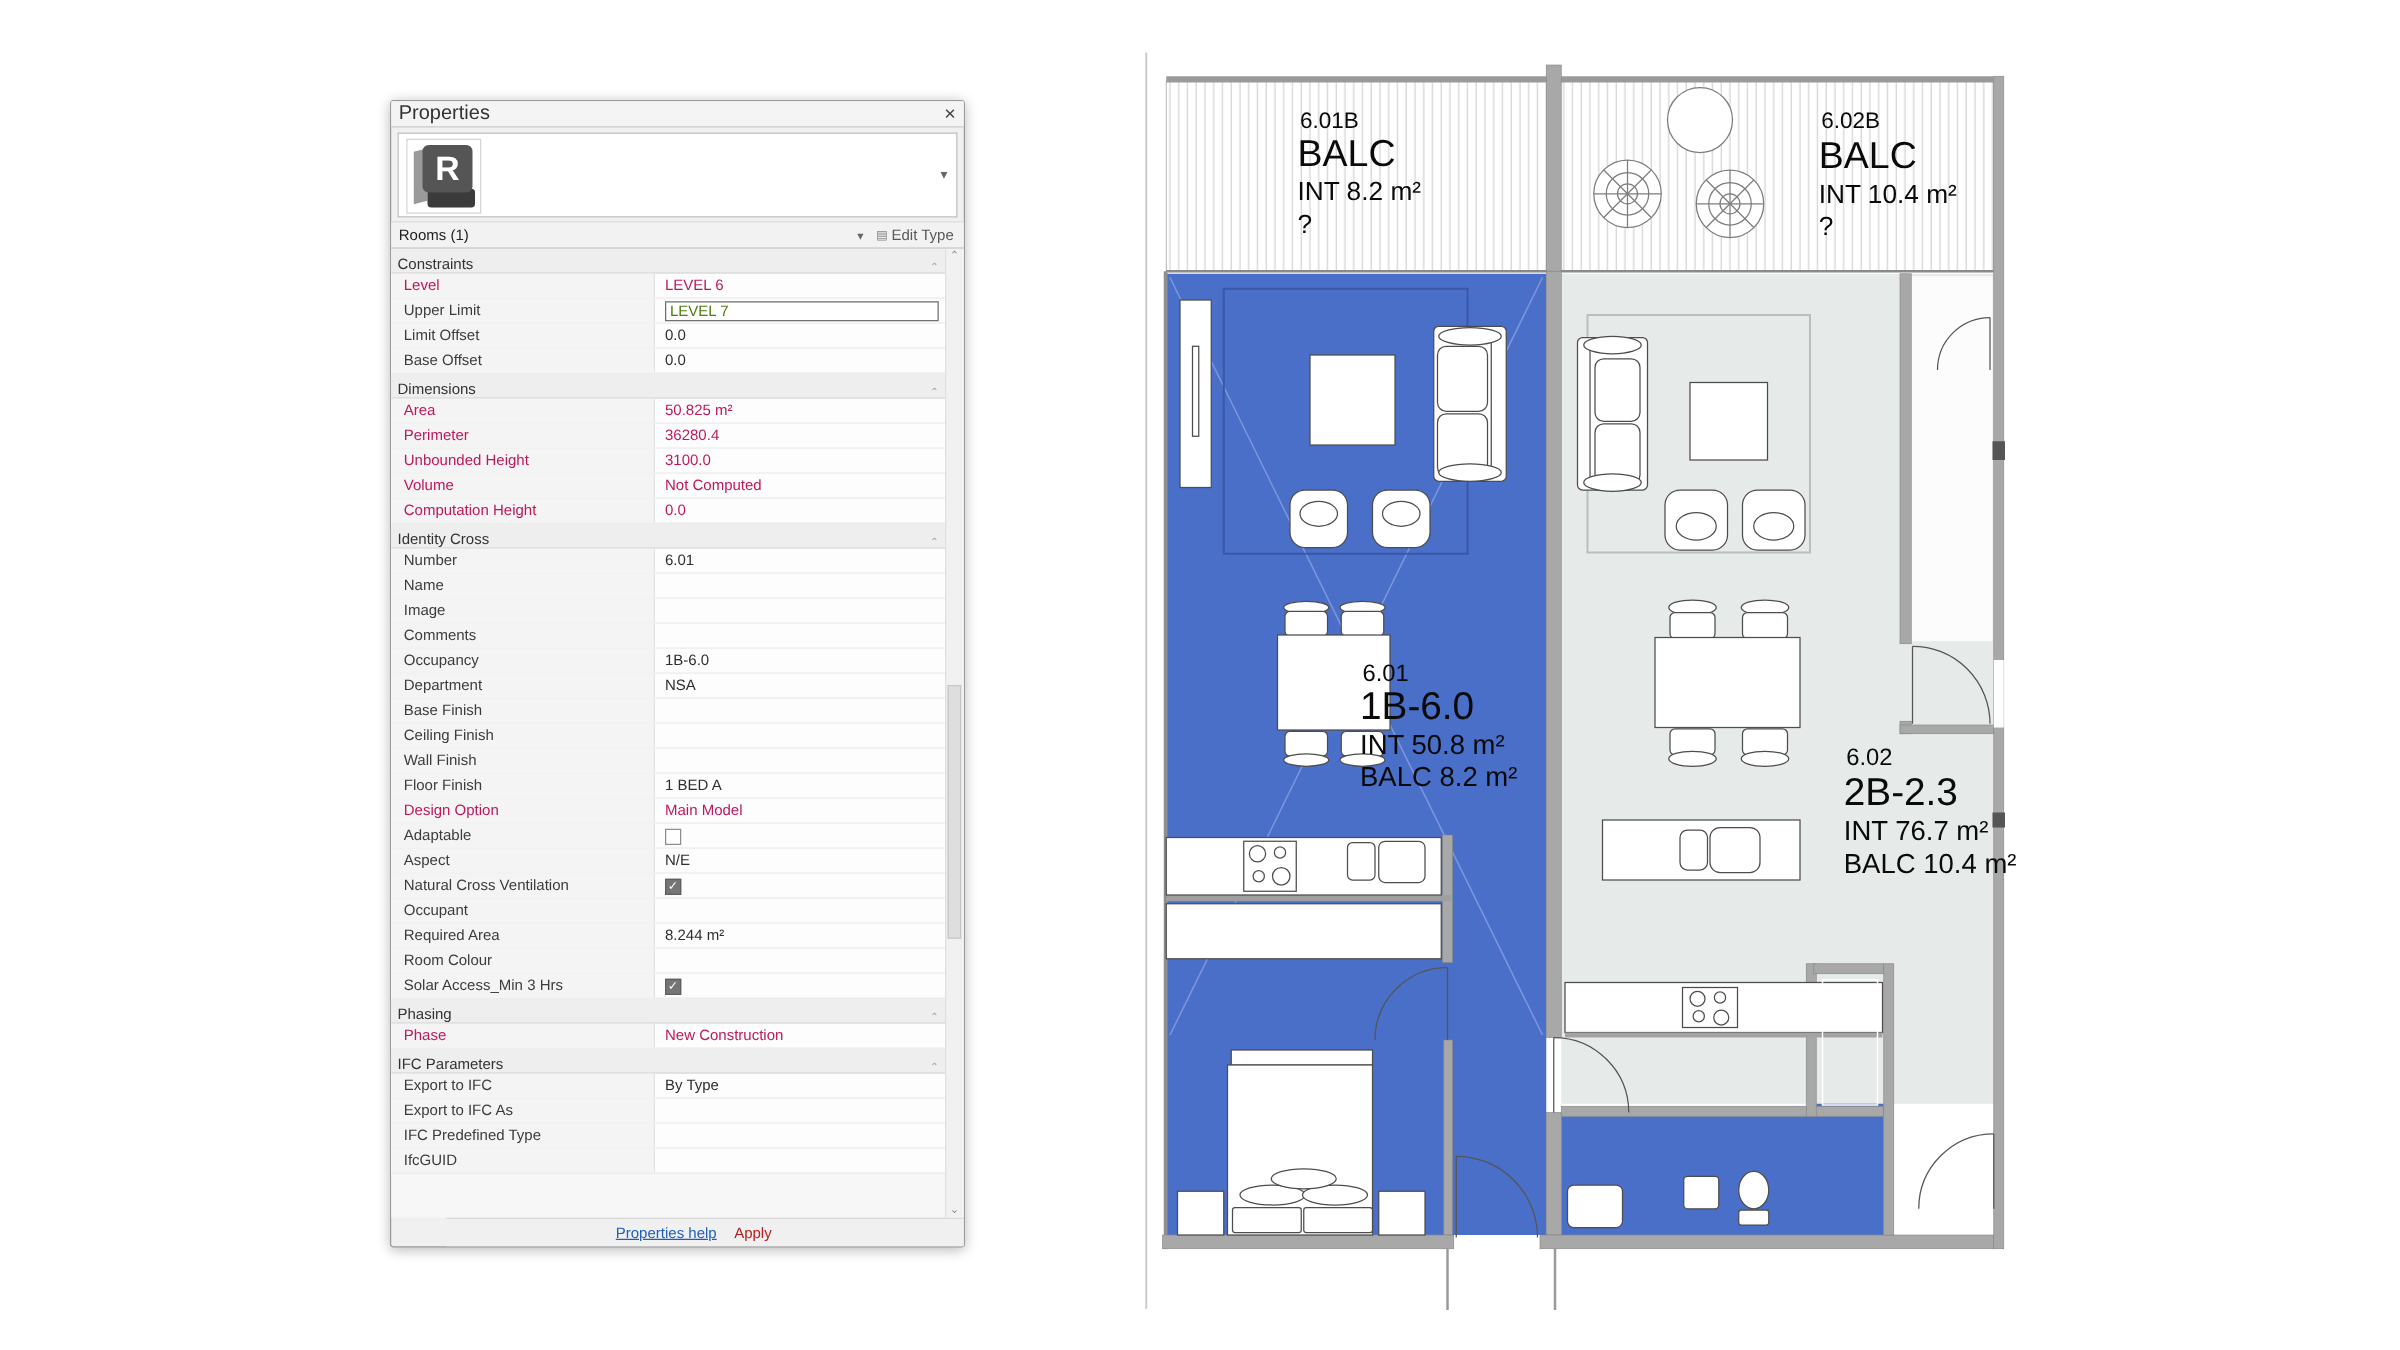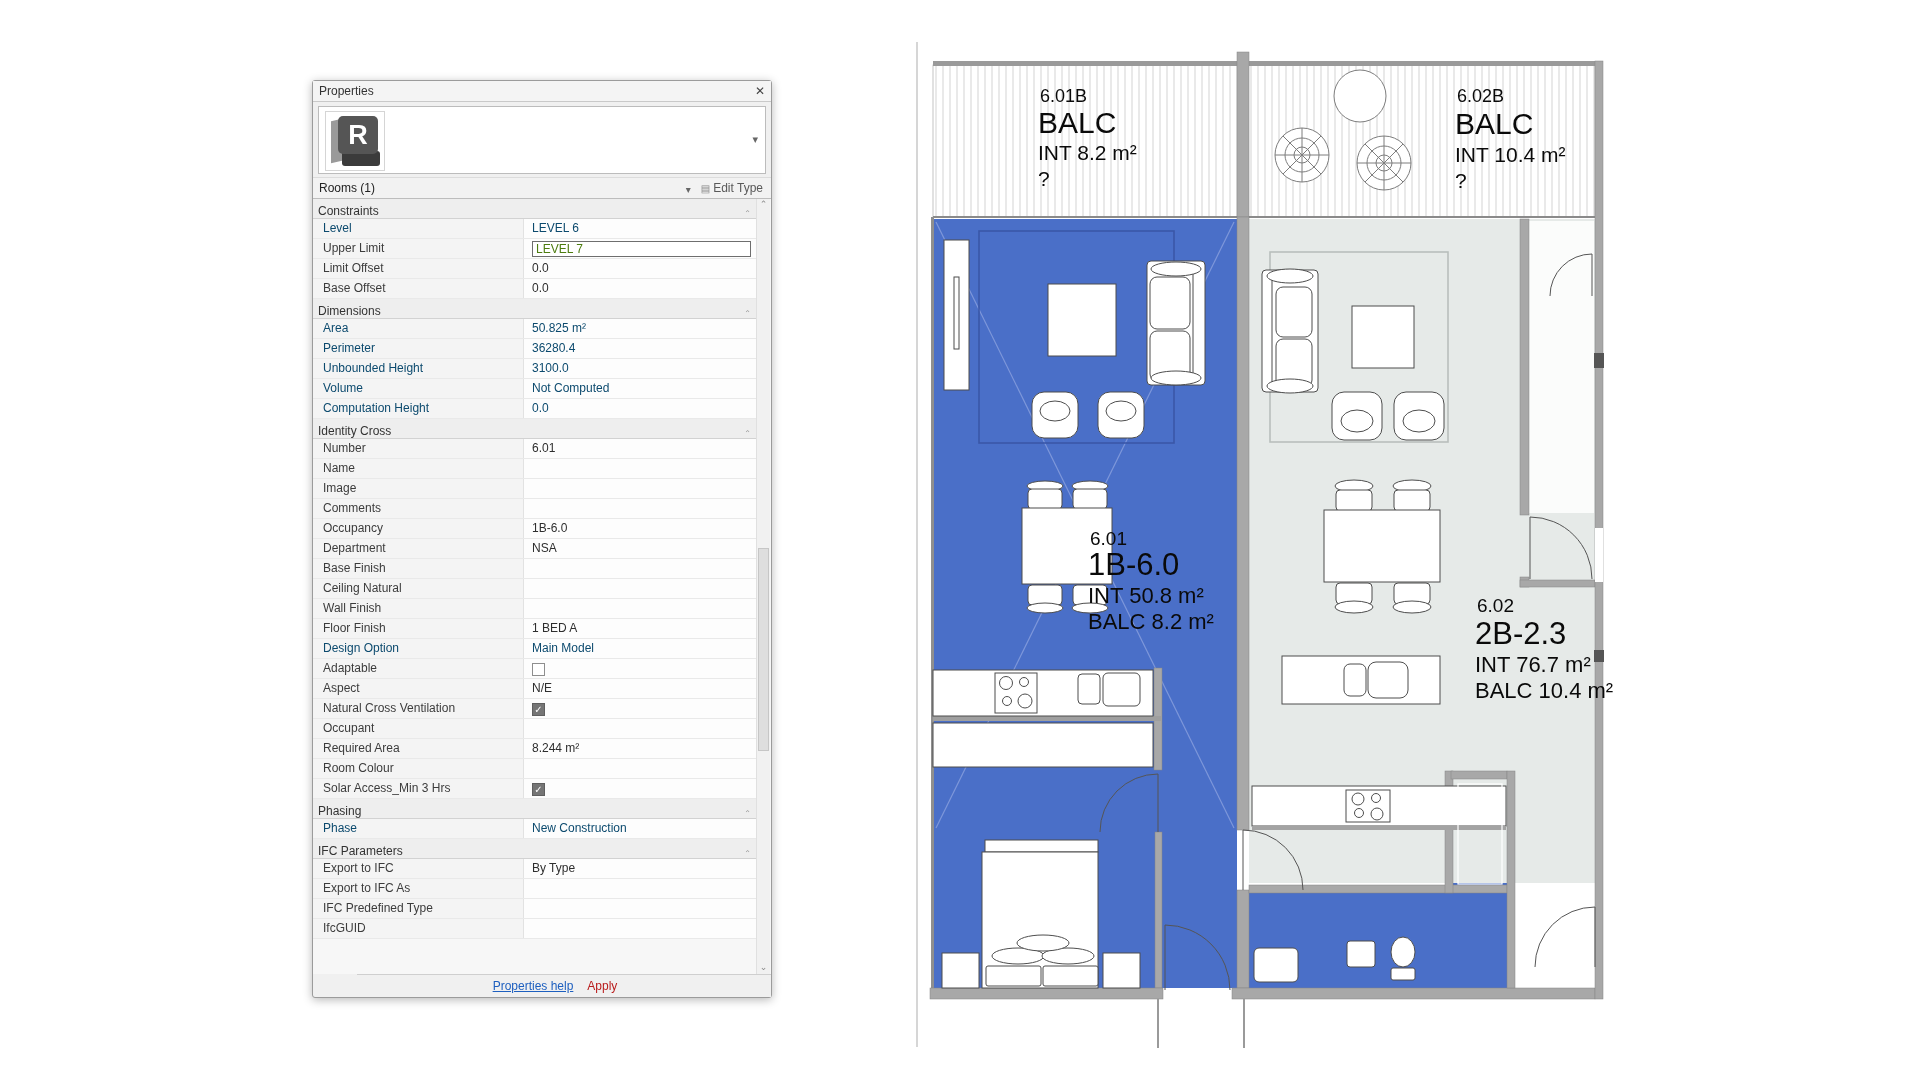--- a/index.html
+++ b/index.html
@@ -4,21 +4,21 @@
 <style>
   html,body{margin:0;padding:0;background:#ffffff;}
   body{width:1920px;height:1080px;position:relative;font-family:"Liberation Sans",sans-serif;overflow:hidden;}
 
   
   .panel{position:absolute;left:312px;top:80px;width:460px;height:918px;background:#f0f0f0;
          border:1px solid #9b9b9b;border-radius:3px;box-shadow:0 2px 10px rgba(0,0,0,.28);
          display:flex;flex-direction:column;font-size:12px;color:#3c3c3c;box-sizing:border-box;}
   .titlebar{height:20px;display:flex;align-items:center;justify-content:space-between;
             padding:0 6px;border-bottom:1px solid #c9c9c9;background:#f4f4f4;}
-  .titlebar .t{font-size:12px;color:#333;}
+  .titlebar .t{font-size:16px;color:#333;}
   .close{color:#444;font-size:12px;cursor:default;line-height:12px;}
 
   .selector{margin:4px 5px 3px 5px;height:66px;background:#ffffff;border:1px solid #bcbcbc;position:relative;}
   .rlogo{position:absolute;left:6px;top:4px;width:58px;height:58px;border:1px solid #d5d5d5;background:#fff;}
   .r-side{position:absolute;left:5px;top:8px;width:11px;height:42px;background:#9a9a9a;transform:skewY(-14deg);}
   .r-face{position:absolute;left:12px;top:4px;width:40px;height:38px;background:#555;border-radius:5px;
           color:#fff;font-weight:bold;font-size:27px;display:flex;align-items:center;justify-content:center;}
   .r-bot{position:absolute;left:16px;top:39px;width:38px;height:15px;background:#3b3b3b;border-radius:3px;}
   .sel-chevron{position:absolute;right:7px;top:26px;color:#666;font-size:11px;}
 
@@ -31,21 +31,21 @@
 
   .gridwrap{flex:1;position:relative;overflow:hidden;background:#f7f7f7;}
   .grid{position:absolute;left:0;top:0;right:14px;}
   .sec{height:19px;border-bottom:1px solid #d2d2d2;background:#eeeeee;display:flex;align-items:flex-end;
        justify-content:space-between;padding:0 6px 0 5px;color:#333;}
   .sec .c{color:#999;font-size:8px;}
   .row{height:19px;border-bottom:1px solid #e9e9e9;display:flex;background:#fdfdfd;}
   .row .lbl{width:196px;padding:2px 4px 0 10px;border-right:1px solid #e2e2e2;background:#f4f4f4;
             white-space:nowrap;overflow:hidden;}
   .row .val{flex:1;padding:2px 0 0 8px;white-space:nowrap;overflow:hidden;color:#2e2e2e;}
-  .row.ro .lbl,.row.ro .val{color:#0c4a6e;}
+  .row.ro .lbl,.row.ro .val{color:#be185d;}
   .inputbox{display:inline-block;box-sizing:border-box;width:calc(100% - 6px);height:16px;margin-top:0px;
             border:1px solid #6e6e6e;background:#fff;padding:0 3px;line-height:15px;color:#4d7c0f;}
   .cb{display:inline-block;width:11px;height:11px;border:1px solid #8e8e8e;background:#fff;margin-top:2px;
       line-height:11px;text-align:center;}
   .cb.on{background:#757575;border-color:#5f5f5f;color:#fff;font-size:10px;}
   .cb.on::after{content:"✓";}
 
   .scroll{position:absolute;right:1px;top:0;bottom:0;width:13px;background:#f1f1f1;border-left:1px solid #e0e0e0;}
   .scroll .up{position:absolute;top:0;left:0;right:0;text-align:center;color:#888;font-size:9px;height:12px;}
   .scroll .dn{position:absolute;bottom:0;left:0;right:0;text-align:center;color:#888;font-size:9px;height:12px;}
@@ -161,21 +161,21 @@
         </div>
       <div class="row">
           <div class="lbl">Department</div>
           <div class="val">NSA</div>
         </div>
       <div class="row">
           <div class="lbl">Base Finish</div>
           <div class="val"></div>
         </div>
       <div class="row">
-          <div class="lbl">Ceiling Natural</div>
+          <div class="lbl">Ceiling Finish</div>
           <div class="val"></div>
         </div>
       <div class="row">
           <div class="lbl">Wall Finish</div>
           <div class="val"></div>
         </div>
       <div class="row">
           <div class="lbl">Floor Finish</div>
           <div class="val">1 BED A</div>
         </div>

